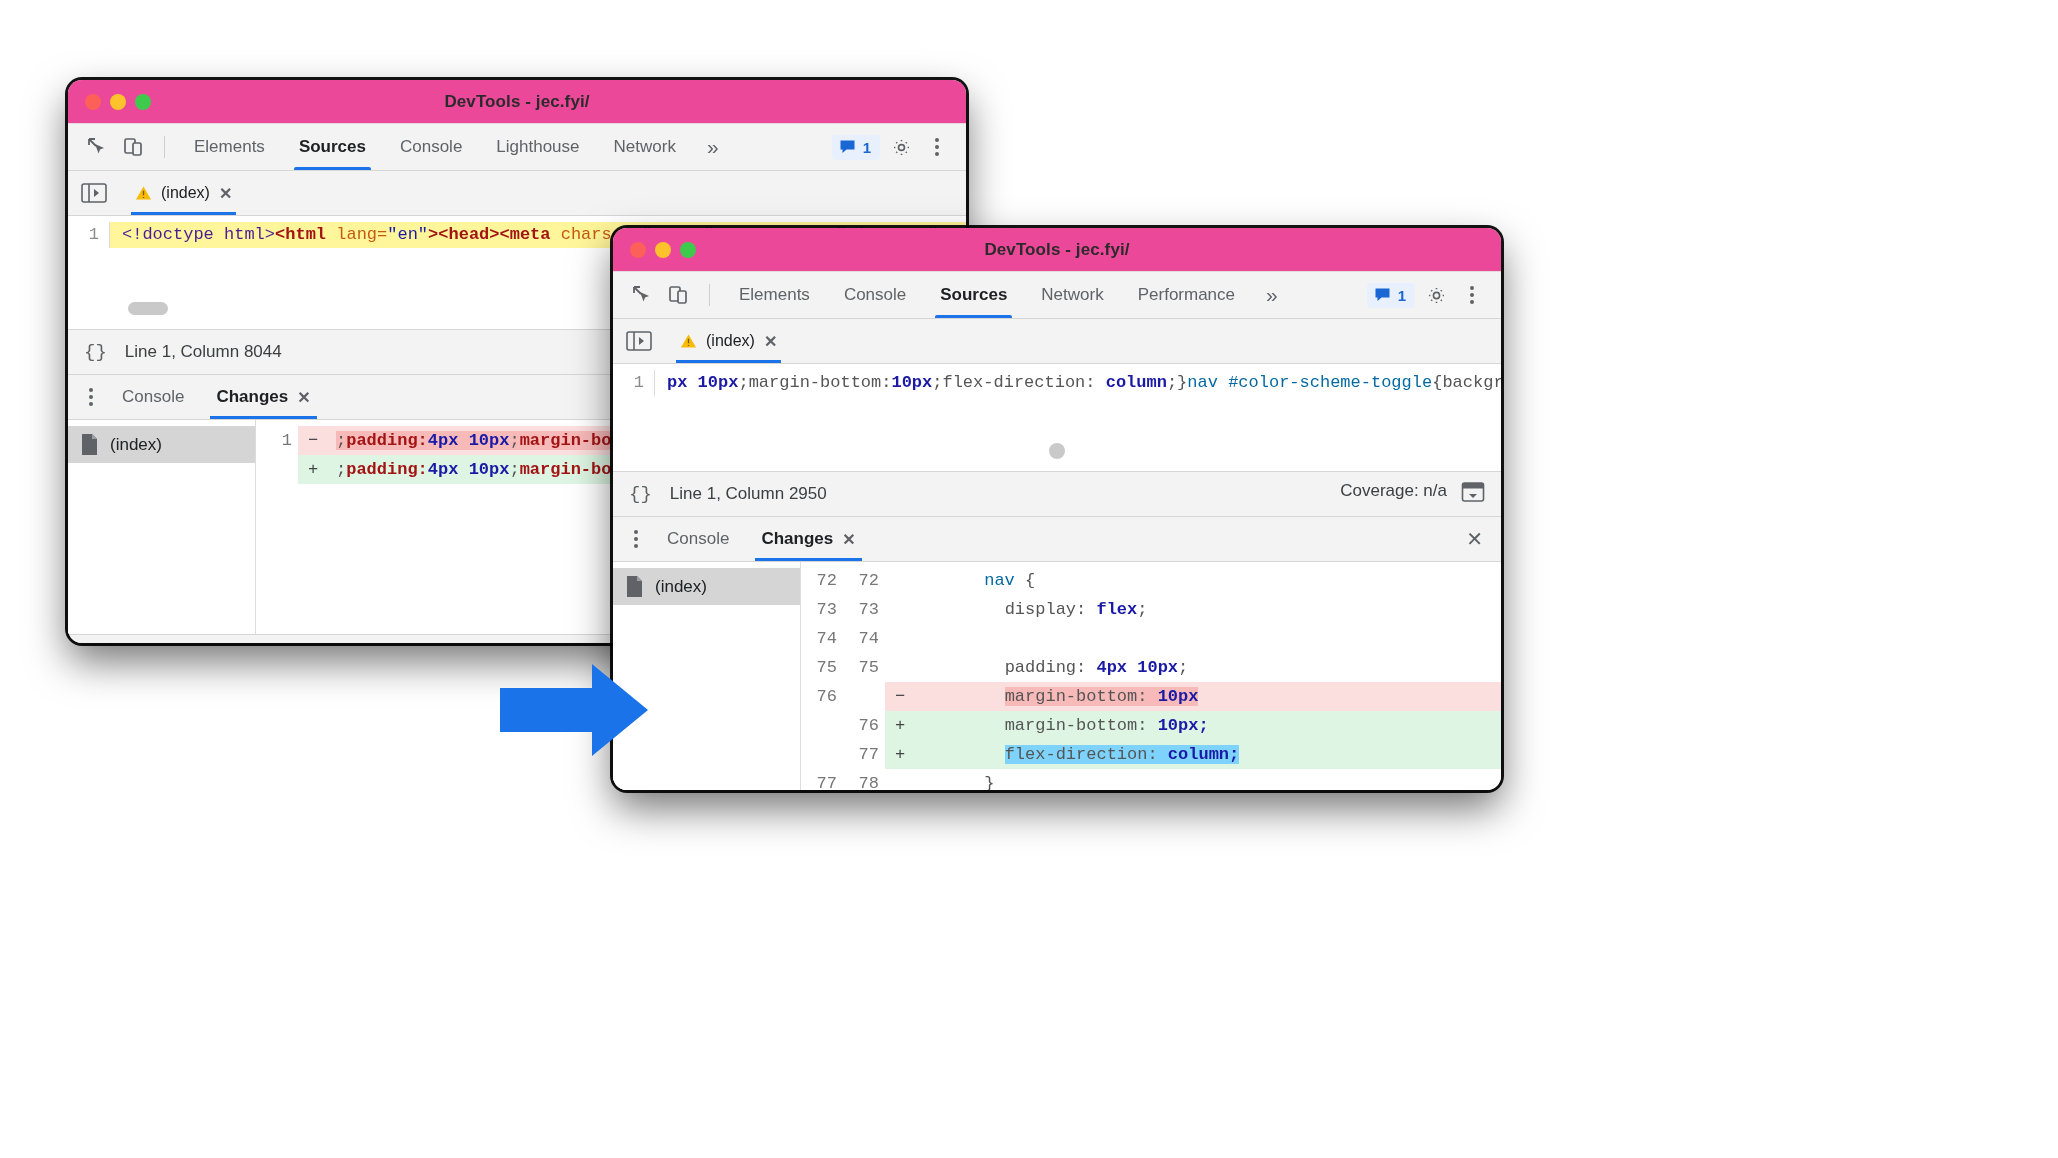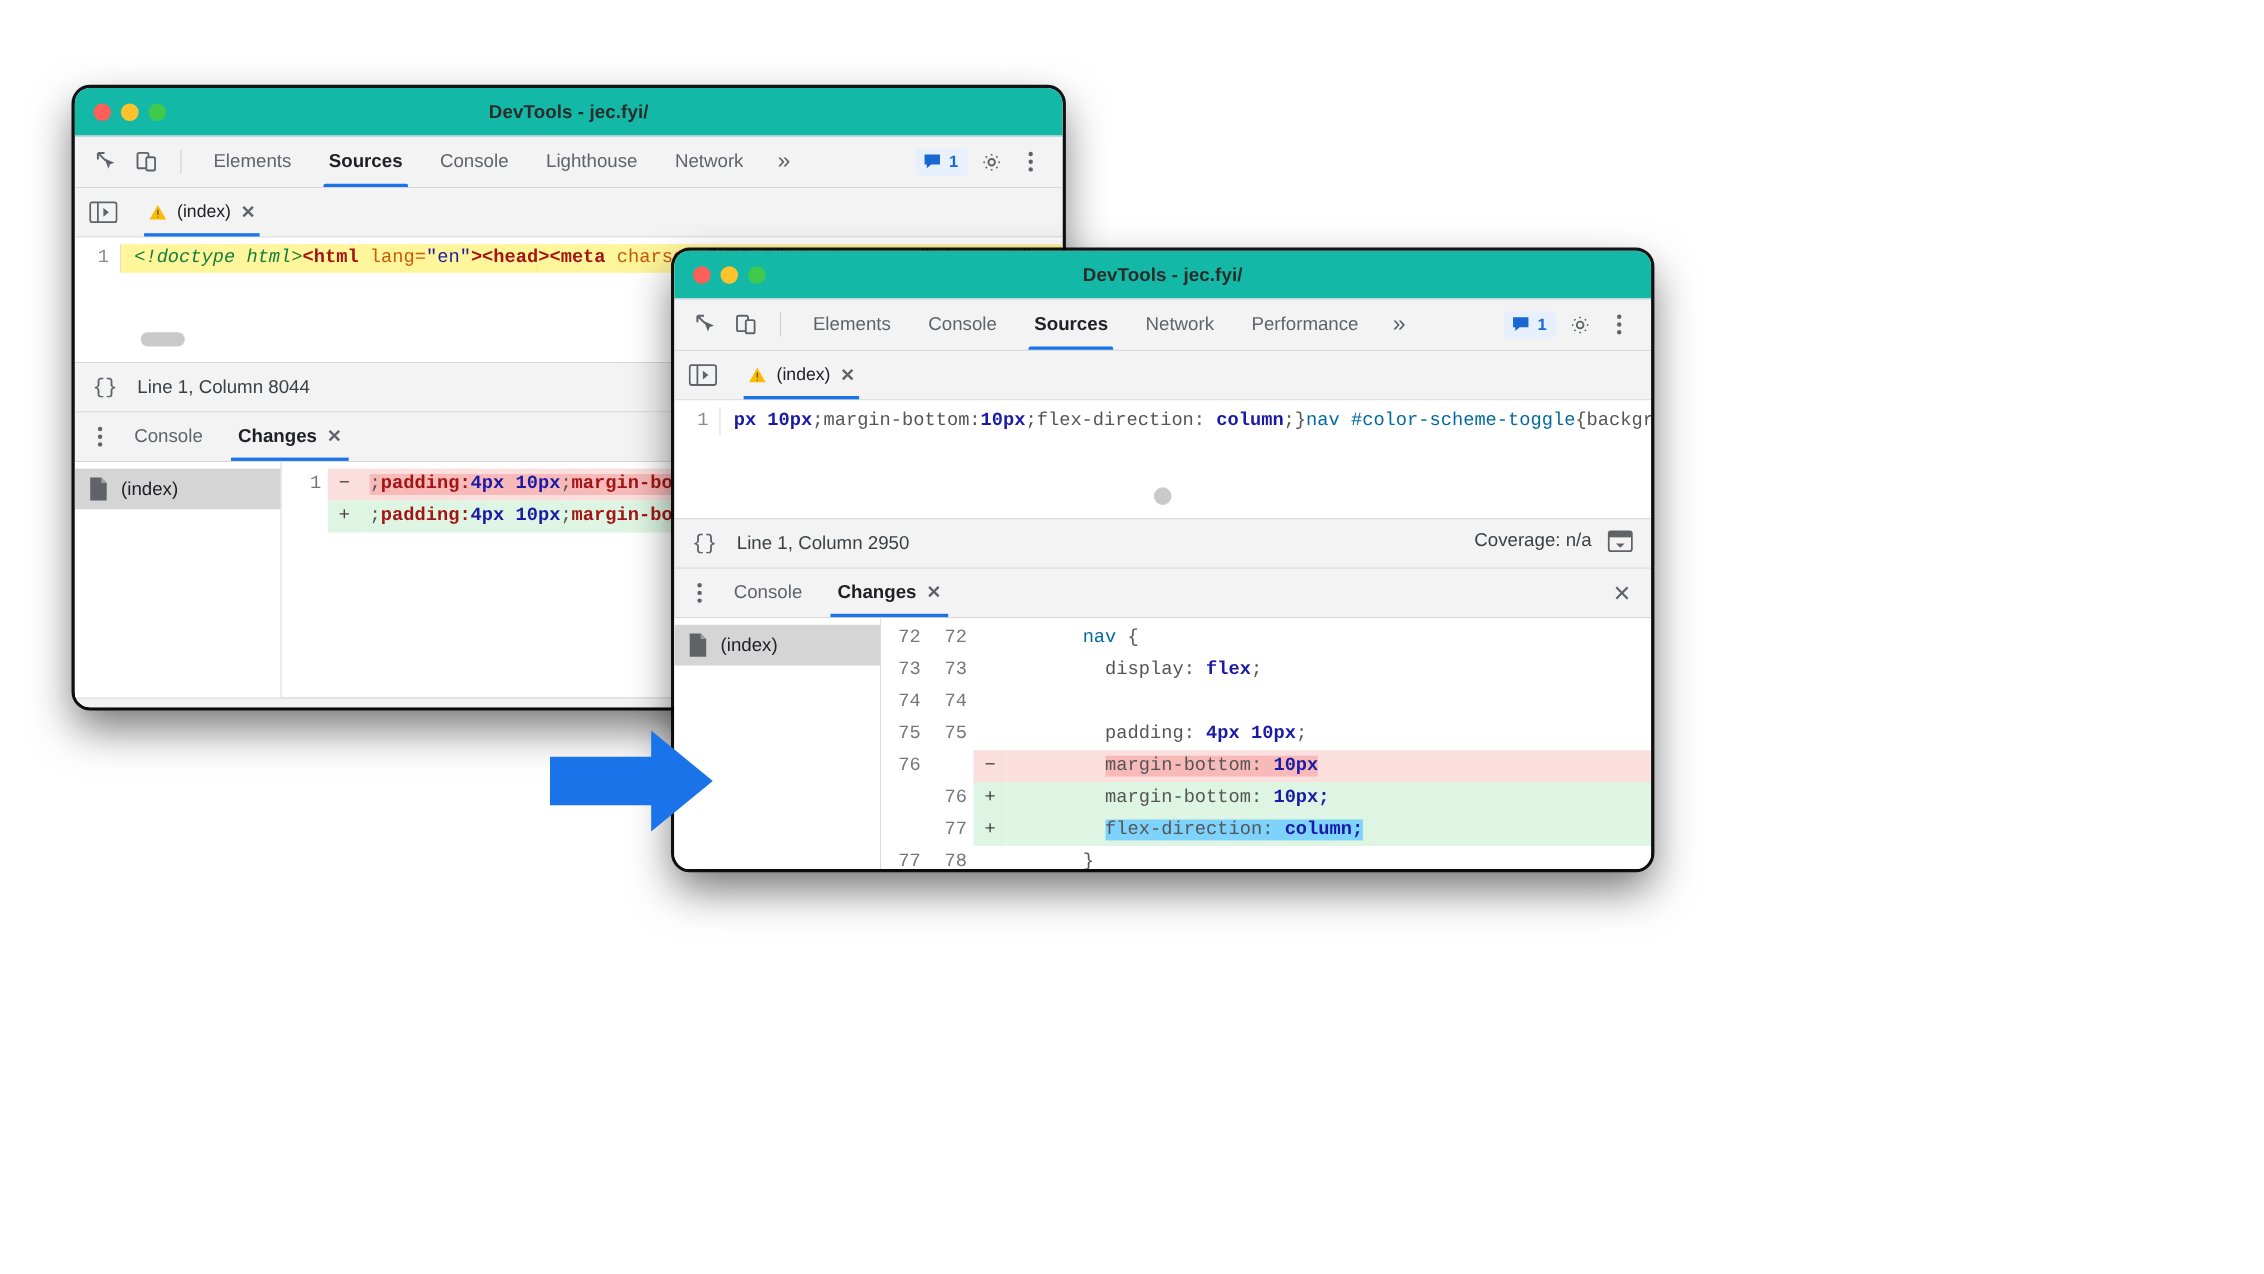--- a/index.html
+++ b/index.html
@@ -19,21 +19,21 @@
     position: absolute;
     background: #ffffff;
     border-radius: 14px;
     overflow: hidden;
     box-shadow: 0 0 0 3px rgba(0,0,0,0.92),
                 0 18px 40px rgba(0,0,0,0.55);
   }
 
   .titlebar {
     height: 44px;
-    background: #14b8a6;
+    background: #ec4899;
     display:flex; align-items:center;
     position:relative;
     border-bottom: 1px solid #e3dade;
   }
   .traffic {
     display:flex; gap:9px; align-items:center;
     padding-left: 17px;
   }
   .dot { width:16px; height:16px; border-radius:50%; display:block; }
   .dot.red { background:#fc6058; }
@@ -133,21 +133,21 @@
   .gutter {
     width: 42px; text-align:right; padding-right:10px;
     color:#8b8b8b; flex:none;
     border-right:1px solid #dcdcdc;
     font-family:"Liberation Mono", monospace;
   }
   .code-text { padding-left: 12px; white-space:pre; }
   .hl-yellow { background:#fff59a; }
 
   
-  .s-gray   { color:#15803d;font-style:italic; }
+  .s-gray   { color:#4c1d95; }
   .s-tag    { color:#a31515; font-weight:600;}
   .s-attrn  { color:#c75a0e; }
   .s-str    { color:#1a1aa6; }
   .s-blue   { color:#1a1aa6; font-weight:600;}
   .s-prop   { color:#555; }
   .s-sel    { color:#0369a1; }
 
   
   .statusbar {
     height: 46px;

